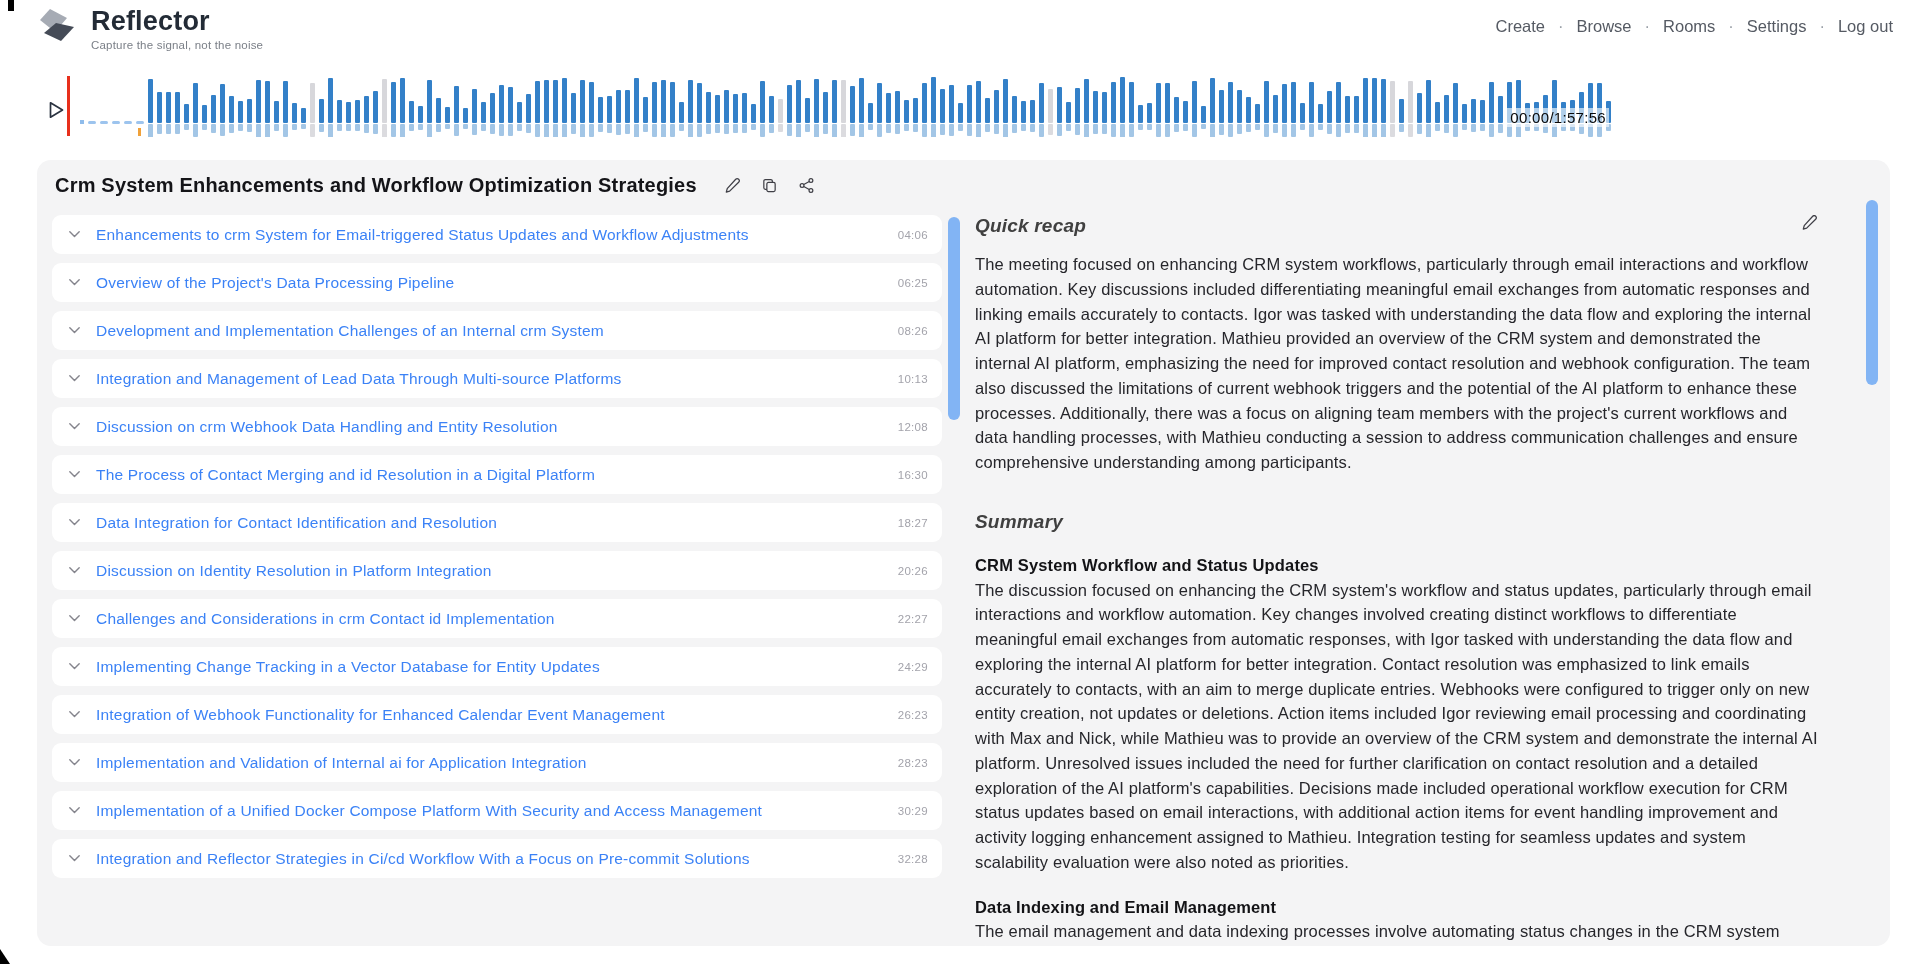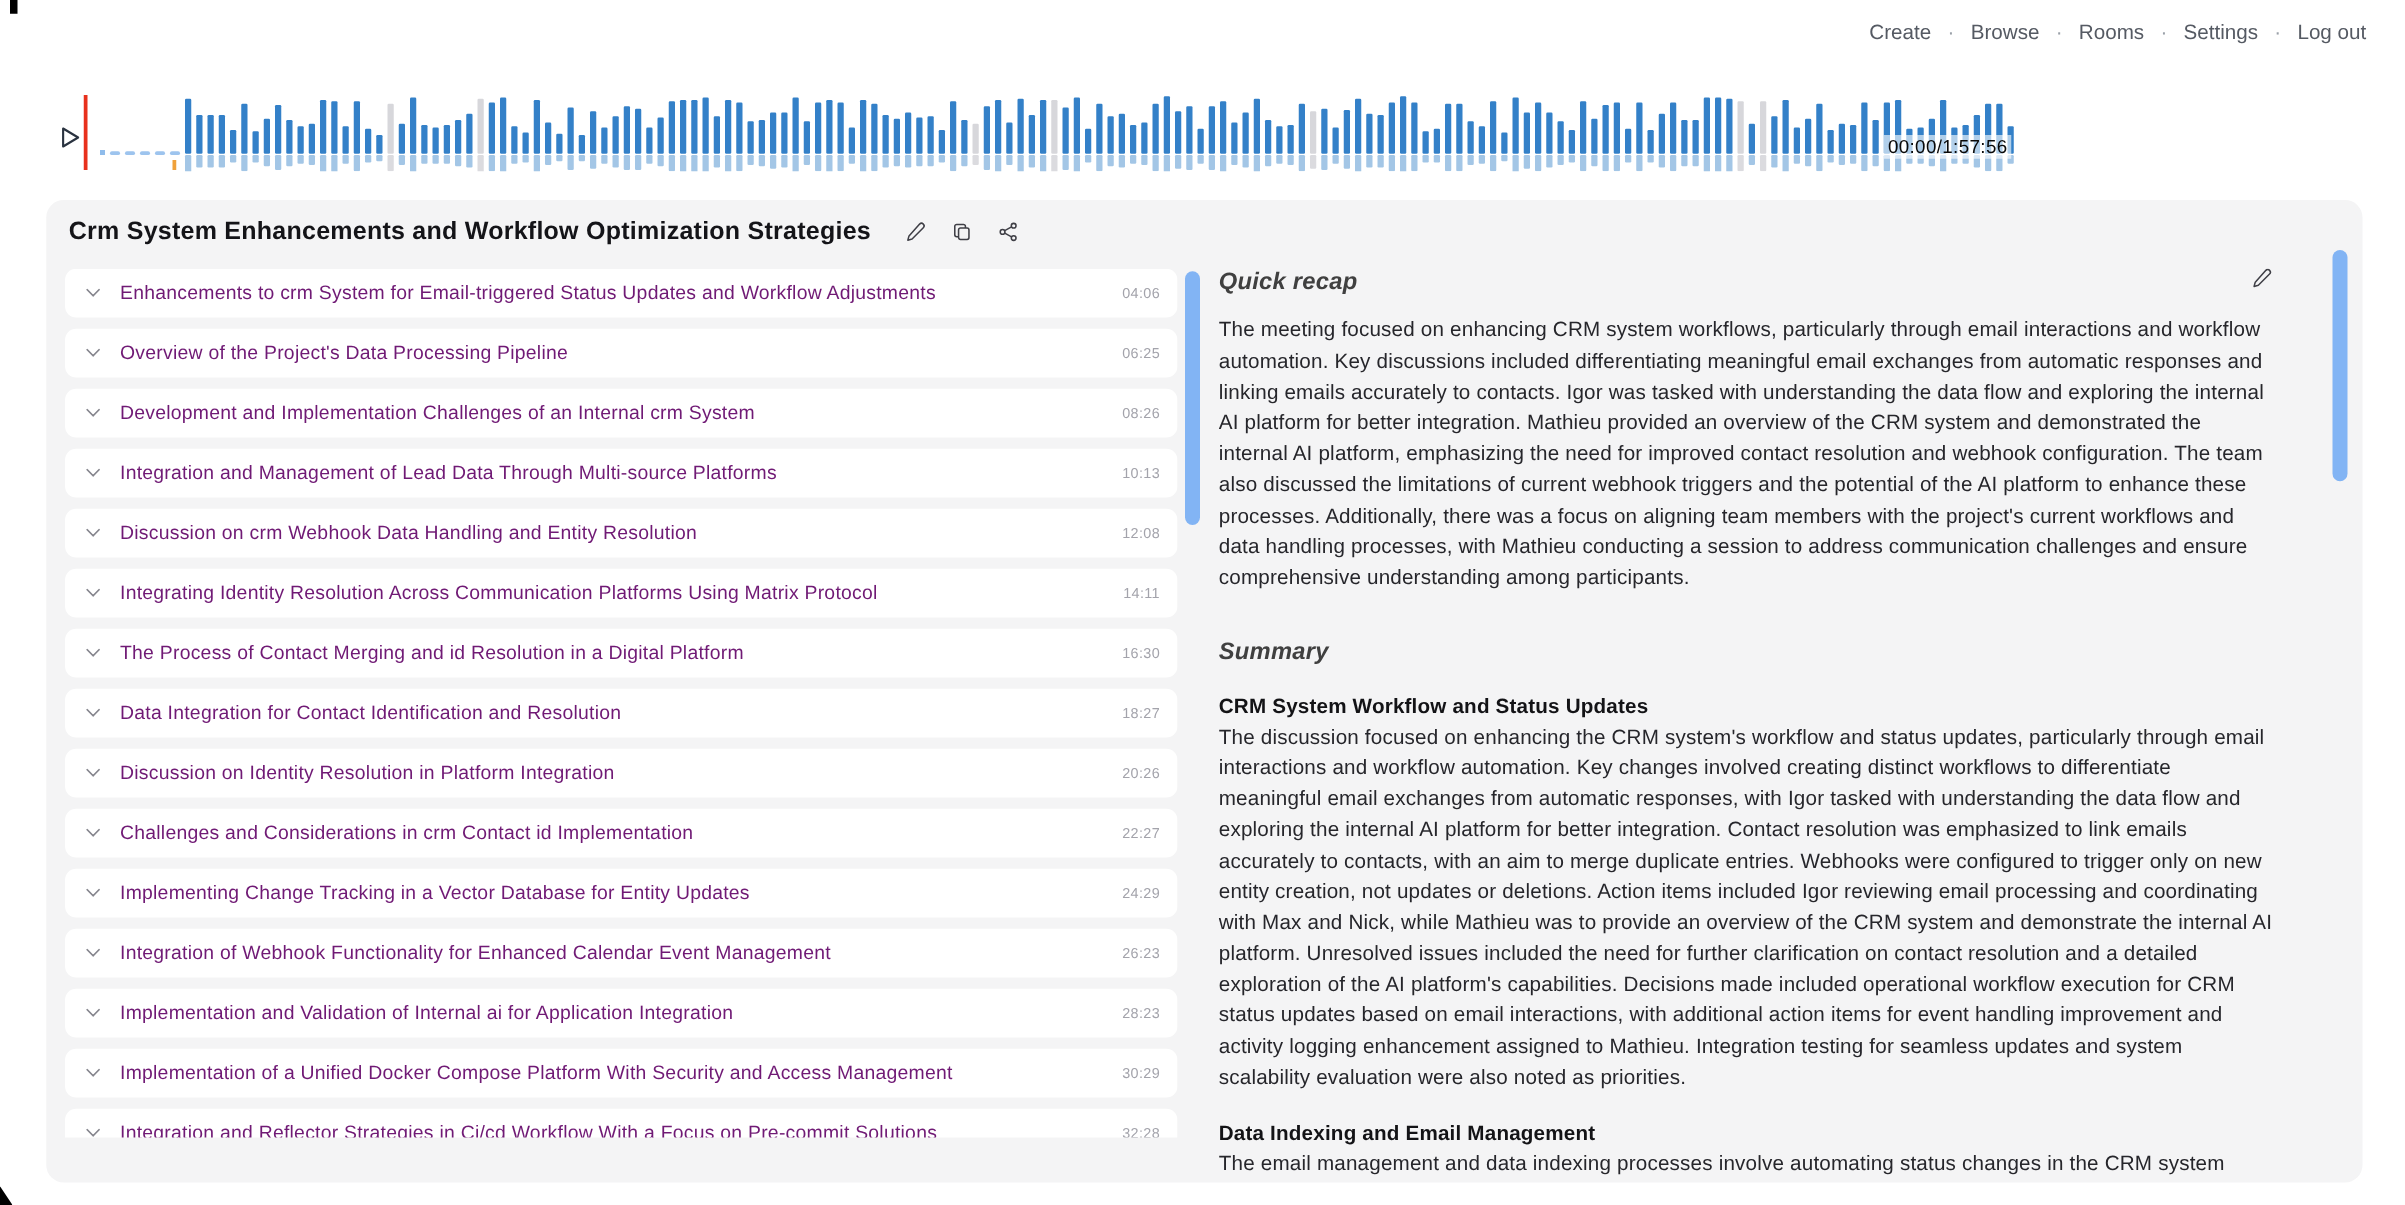--- a/index.html
+++ b/index.html
@@ -54,21 +54,21 @@
   .meeting-title{font-size:20px;font-weight:700;color:#141418;letter-spacing:.2px;}
   .title-icons{display:inline-flex;gap:19px;margin-left:27px;align-items:center;}
   .icon-btn{width:18px;height:18px;color:#3f3f46;cursor:pointer;background:none;border:none;
     display:flex;align-items:center;justify-content:center;padding:0;}
 
   
   .topic-list{position:absolute;left:15px;top:55px;width:890px;height:695px;overflow:hidden;}
   .topic-row{height:39px;border-radius:9px;background:#fff;display:flex;align-items:center;
     margin-bottom:9px;cursor:pointer;}
   .chev-box{flex:0 0 44px;display:flex;align-items:center;justify-content:center;}
-  .topic-title{flex:1;font-size:15.5px;color:#701a75;letter-spacing:.2px;white-space:nowrap;
+  .topic-title{flex:1;font-size:15.5px;color:#3b82f6;letter-spacing:.2px;white-space:nowrap;
     overflow:hidden;text-overflow:ellipsis;}
   .topic-time{flex:0 0 auto;font-size:11.5px;color:#a3a3ab;padding-right:14px;letter-spacing:.3px;}
 
   .scroll-thumb{position:absolute;width:12px;border-radius:6px;background:var(--scrollbar-blue);cursor:pointer;}
   .thumb-left{left:911px;top:57px;height:203px;}
   .thumb-right{left:1829px;top:40px;height:185px;}
 
   
   .summary-panel{position:absolute;left:938px;top:55px;width:845px;height:732px;overflow:hidden;}
   .recap-head{display:flex;align-items:flex-start;}
@@ -80,20 +80,30 @@
   .sum-sec h3{font-size:16.5px;font-weight:700;color:#131316;letter-spacing:.15px;line-height:1.5;}
   .sum-sec p{font-size:16.5px;line-height:1.5;color:#26262b;letter-spacing:.15px;}
 </style>
 </head>
 <body>
 
 <div class="artifact-tl"></div>
 <div class="artifact-bl"></div>
 
 <header>
+  <div class="brand">
+    <svg width="42" height="42" viewBox="0 0 42 42">
+      <polygon points="13,2 30,11 18,25 3,13" fill="#a6abb4"></polygon>
+      <polygon points="7,26 24,34 37,20 19,16" fill="#454b57"></polygon>
+    </svg>
+    <div>
+      <div class="app-name">Reflector</div>
+      <div class="tagline">Capture the signal, not the noise</div>
+    </div>
+  </div>
   <nav>
 
       <a class="nav-link">Create</a>
 
       <a class="nav-link">Browse</a>
 
       <a class="nav-link">Rooms</a>
 
       <a class="nav-link">Settings</a>
 
@@ -984,29 +994,20 @@
       <div class="topic-row">
         <span class="chev-box">
           <svg width="13" height="9" viewBox="0 0 13 9">
             <path d="M1.8 1.8 L6.5 6.6 L11.2 1.8" fill="none" stroke="#85858d" stroke-width="1.4" stroke-linecap="round" stroke-linejoin="round"></path>
           </svg>
         </span>
         <span class="topic-title">Discussion on crm Webhook Data Handling and Entity Resolution</span>
         <span class="topic-time">12:08</span>
       </div>
 
-      <div class="topic-row">
-        <span class="chev-box">
-          <svg width="13" height="9" viewBox="0 0 13 9">
-            <path d="M1.8 1.8 L6.5 6.6 L11.2 1.8" fill="none" stroke="#85858d" stroke-width="1.4" stroke-linecap="round" stroke-linejoin="round"></path>
-          </svg>
-        </span>
-        <span class="topic-title">Integrating Identity Resolution Across Communication Platforms Using Matrix Protocol</span>
-        <span class="topic-time">14:11</span>
-      </div>
 
       <div class="topic-row">
         <span class="chev-box">
           <svg width="13" height="9" viewBox="0 0 13 9">
             <path d="M1.8 1.8 L6.5 6.6 L11.2 1.8" fill="none" stroke="#85858d" stroke-width="1.4" stroke-linecap="round" stroke-linejoin="round"></path>
           </svg>
         </span>
         <span class="topic-title">The Process of Contact Merging and id Resolution in a Digital Platform</span>
         <span class="topic-time">16:30</span>
       </div>

